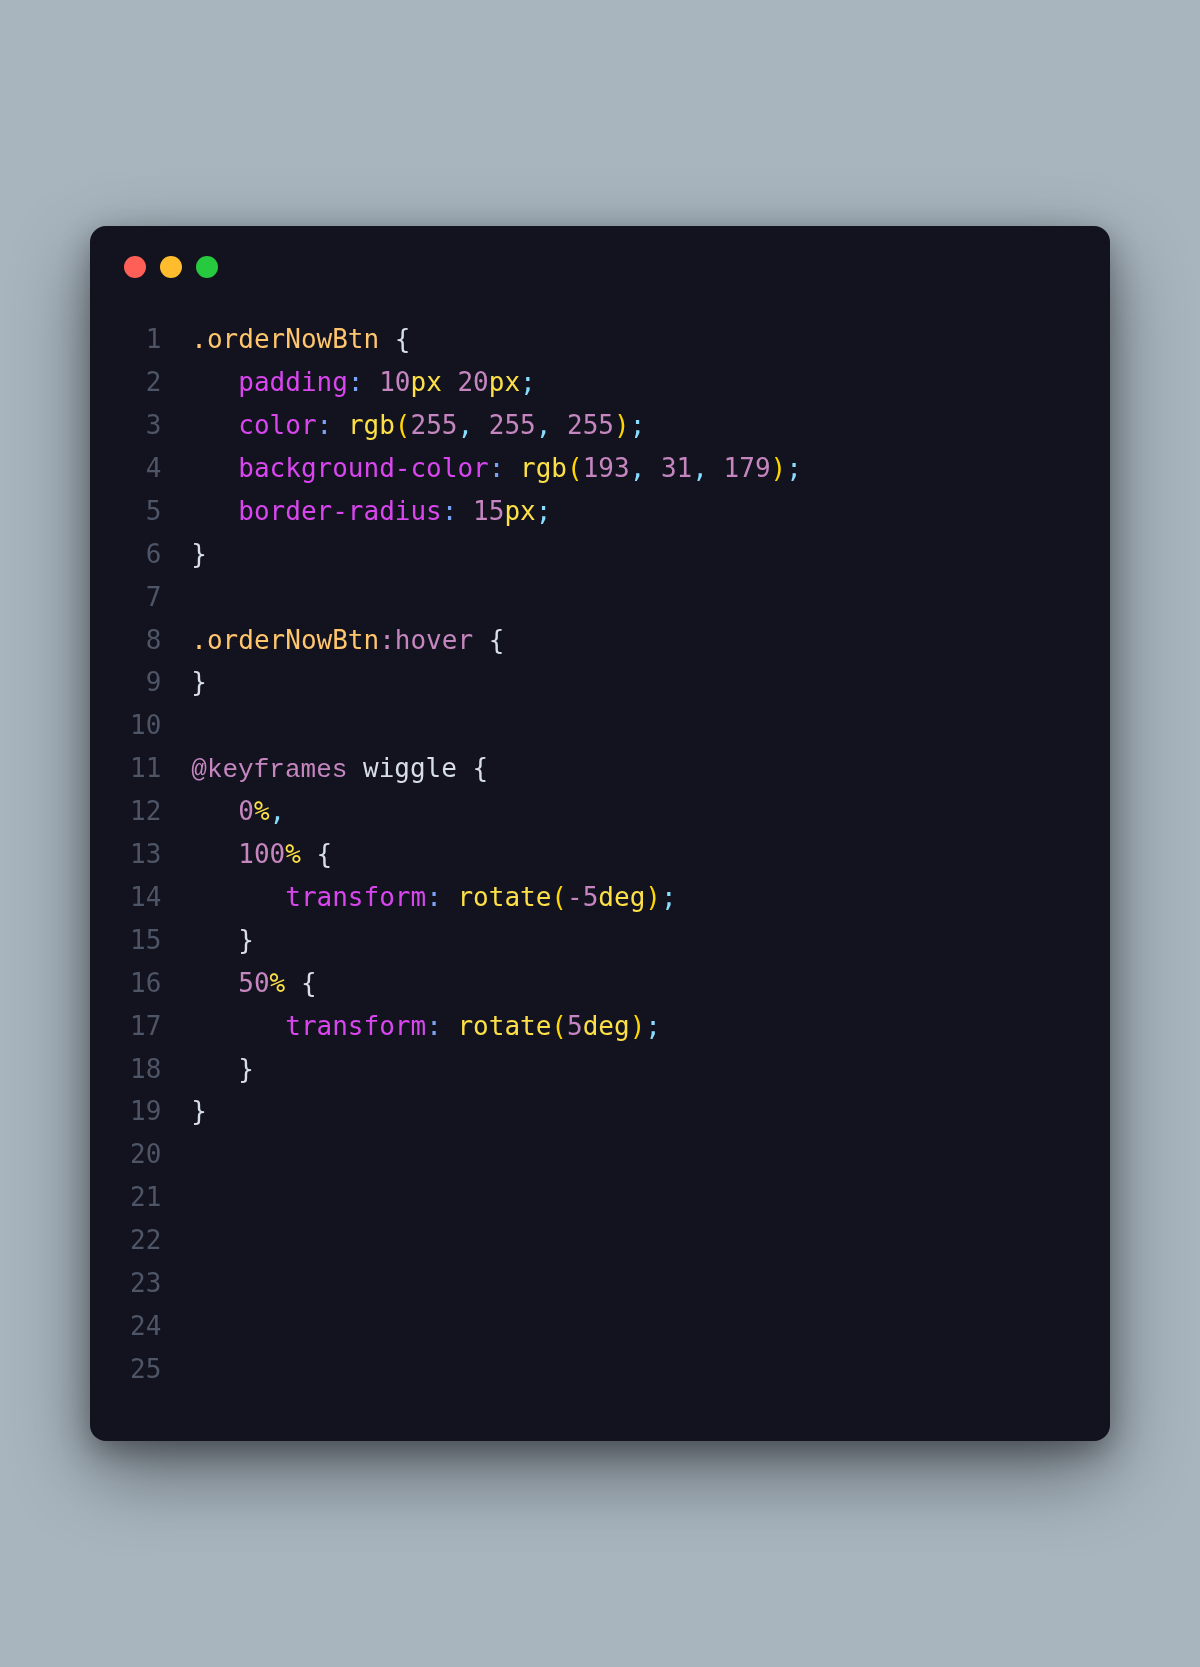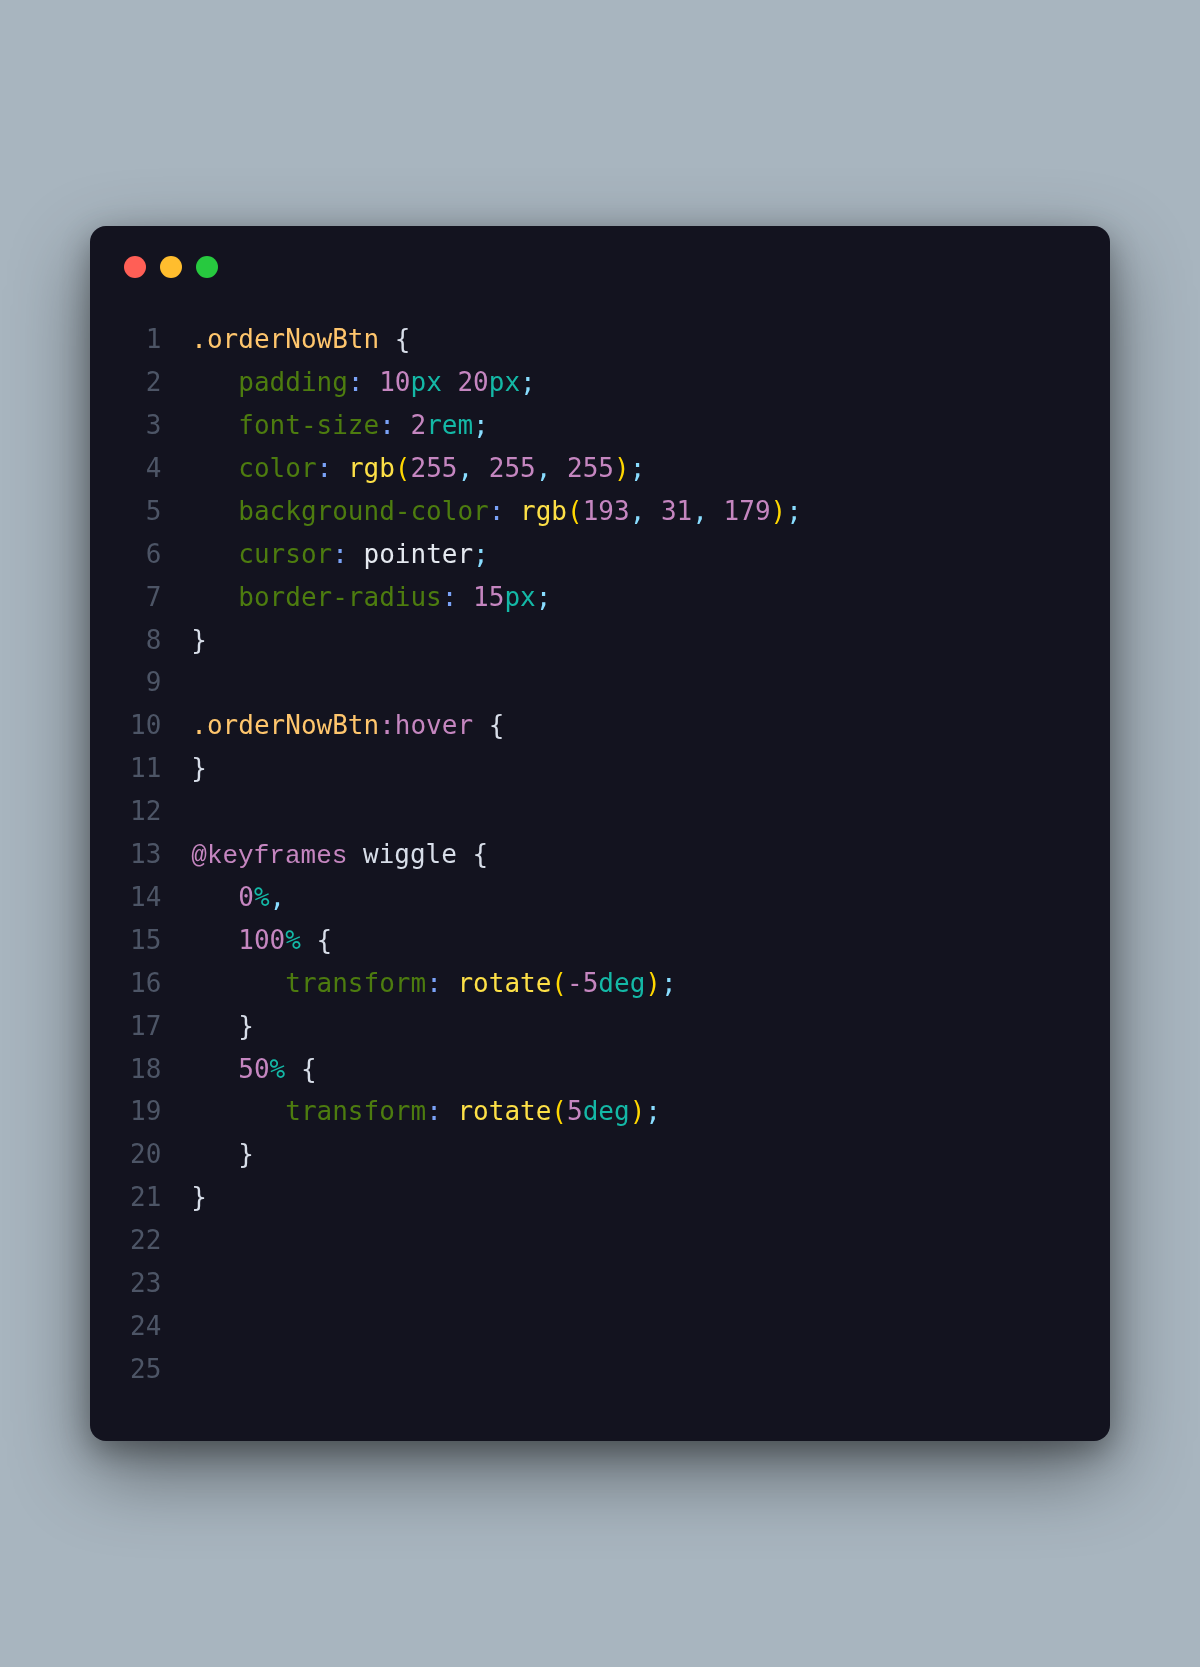--- a/index.html
+++ b/index.html
@@ -67,24 +67,24 @@
     
     .code-line {
       height: 1.65em;
       white-space: pre;
       color: #d8dee9;
     }
     
     .tok-selector { color: #ffc66d; }
     .tok-pseudo { color: #c586c0; margin-top: 40px; }
     .tok-brace { color: #d8dee9; }
-    .tok-property { color: #4d7c0f; }
+    .tok-property { color: #d946ef; }
     .tok-colon { color: #7aa2f7; }
     .tok-number { color: #c586c0; }
-    .tok-unit { color: #14b8a6; }
+    .tok-unit { color: #fde047; }
     .tok-value { color: #e5e9f0; }
     .tok-semicolon { color: #89ddff; }
     .tok-func { color: #fde047; }
     .tok-keyword { color: #c586c0; font-family: Liberation Mono, monospace; }
     .tok-ident { color: #d8dee9; }
     .tok-paren { color: #ffd700; }
     .tok-comma { color: #89ddff; }
   </style>
 </head>
 <body>
@@ -119,24 +119,22 @@
         <div>20</div>
         <div>21</div>
         <div>22</div>
         <div>23</div>
         <div>24</div>
         <div>25</div>
       </div>
     <div class="code-content" id="code-content">
         <div class="code-line"><span class="tok-selector">.orderNowBtn</span><span> </span><span class="tok-brace">{</span></div>
         <div class="code-line"><span>   </span><span class="tok-property">padding</span><span class="tok-colon">:</span><span> </span><span class="tok-number">10</span><span class="tok-unit">px</span><span> </span><span class="tok-number">20</span><span class="tok-unit">px</span><span class="tok-semicolon">;</span></div>
-        <div class="code-line"><span>   </span><span class="tok-property">font-size</span><span class="tok-colon">:</span><span> </span><span class="tok-number">2</span><span class="tok-unit">rem</span><span class="tok-semicolon">;</span></div>
         <div class="code-line"><span>   </span><span class="tok-property">color</span><span class="tok-colon">:</span><span> </span><span class="tok-func">rgb</span><span class="tok-paren">(</span><span class="tok-number">255</span><span class="tok-comma">, </span><span class="tok-number">255</span><span class="tok-comma">, </span><span class="tok-number">255</span><span class="tok-paren">)</span><span class="tok-semicolon">;</span></div>
         <div class="code-line"><span>   </span><span class="tok-property">background-color</span><span class="tok-colon">:</span><span> </span><span class="tok-func">rgb</span><span class="tok-paren">(</span><span class="tok-number">193</span><span class="tok-comma">, </span><span class="tok-number">31</span><span class="tok-comma">, </span><span class="tok-number">179</span><span class="tok-paren">)</span><span class="tok-semicolon">;</span></div>
-        <div class="code-line"><span>   </span><span class="tok-property">cursor</span><span class="tok-colon">:</span><span> </span><span class="tok-value">pointer</span><span class="tok-semicolon">;</span></div>
         <div class="code-line"><span>   </span><span class="tok-property">border-radius</span><span class="tok-colon">:</span><span> </span><span class="tok-number">15</span><span class="tok-unit">px</span><span class="tok-semicolon">;</span></div>
         <div class="code-line"><span class="tok-brace">}</span></div>
         <div class="code-line">&nbsp;</div>
         <div class="code-line"><span class="tok-selector">.orderNowBtn</span><span class="tok-pseudo">:hover</span><span> </span><span class="tok-brace">{</span></div>
         <div class="code-line"><span class="tok-brace">}</span></div>
         <div class="code-line">&nbsp;</div>
         <div class="code-line"><span class="tok-keyword">@keyframes</span><span> </span><span class="tok-ident">wiggle</span><span> </span><span class="tok-brace">{</span></div>
         <div class="code-line"><span>   </span><span class="tok-number">0</span><span class="tok-unit">%</span><span class="tok-comma">,</span></div>
         <div class="code-line"><span>   </span><span class="tok-number">100</span><span class="tok-unit">%</span><span> </span><span class="tok-brace">{</span></div>
         <div class="code-line"><span>      </span><span class="tok-property">transform</span><span class="tok-colon">:</span><span> </span><span class="tok-func">rotate</span><span class="tok-paren">(</span><span class="tok-number">-5</span><span class="tok-unit">deg</span><span class="tok-paren">)</span><span class="tok-semicolon">;</span></div>

